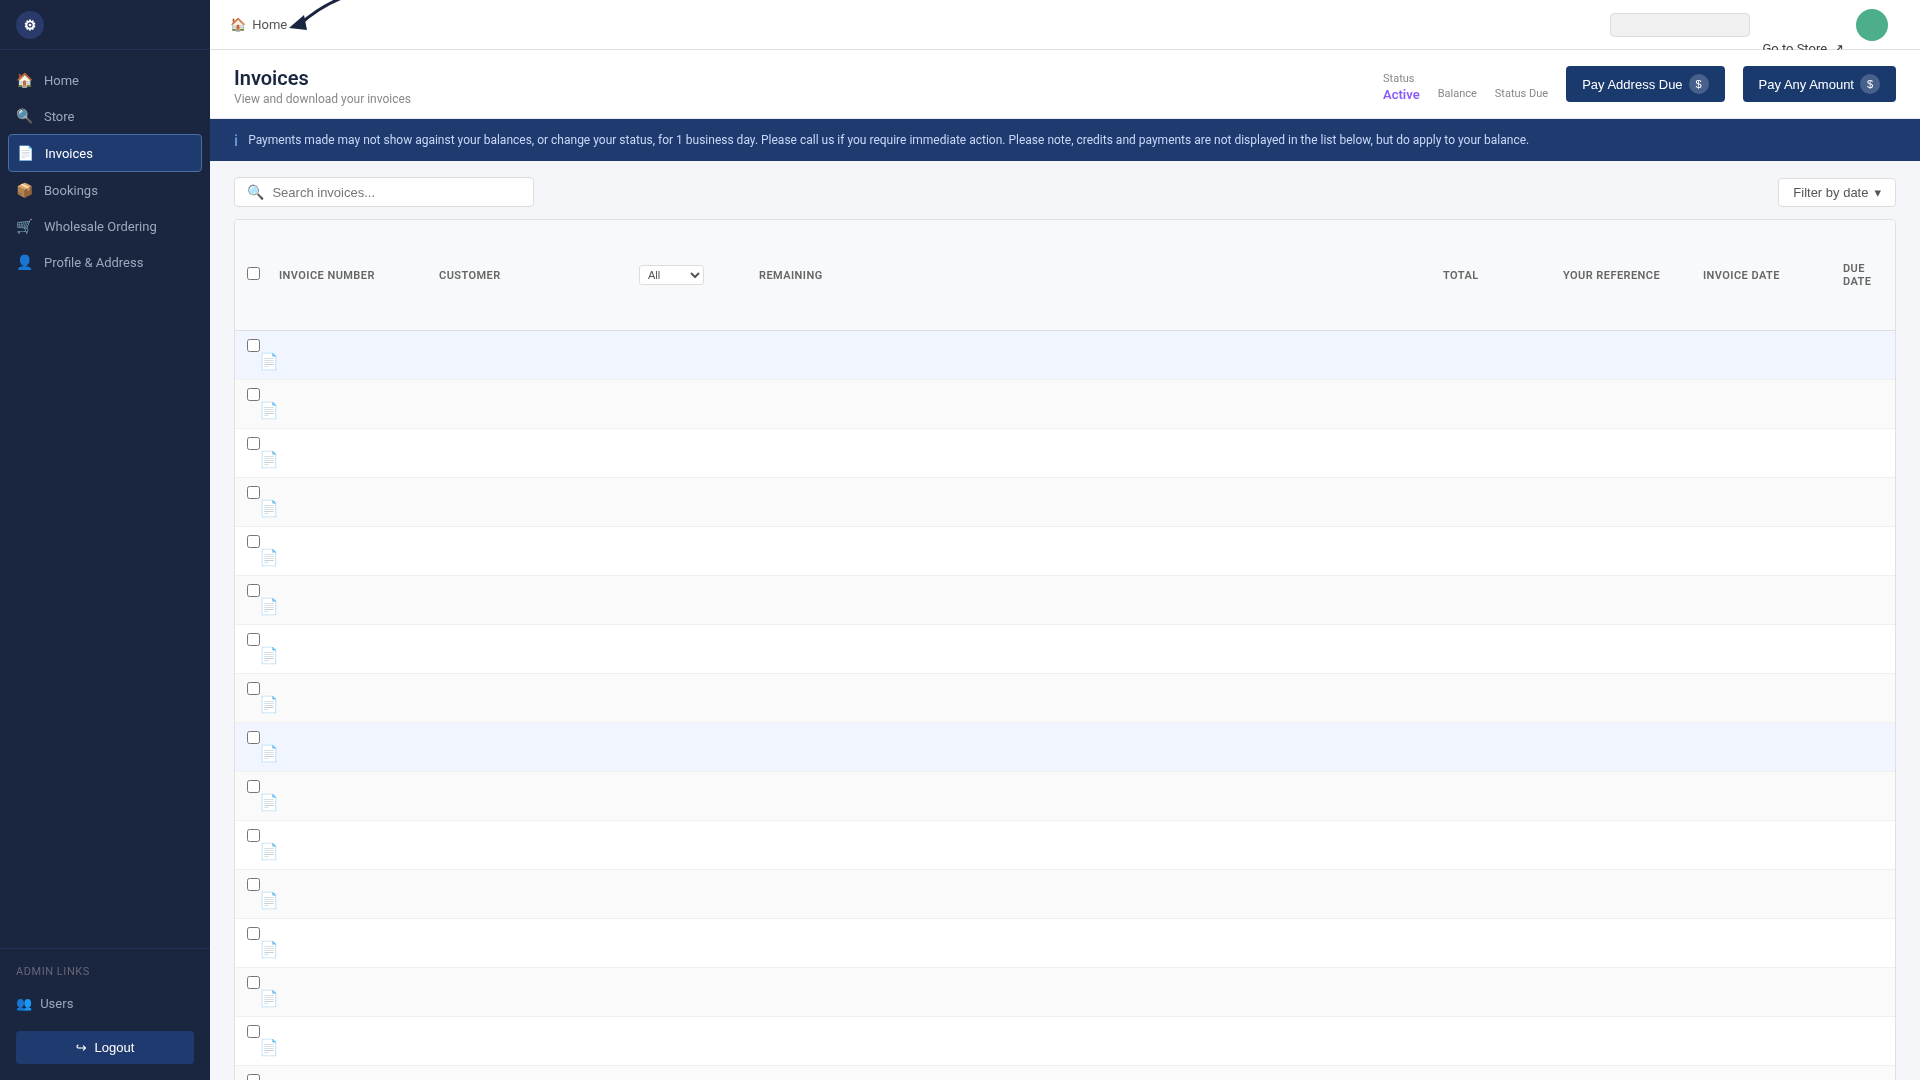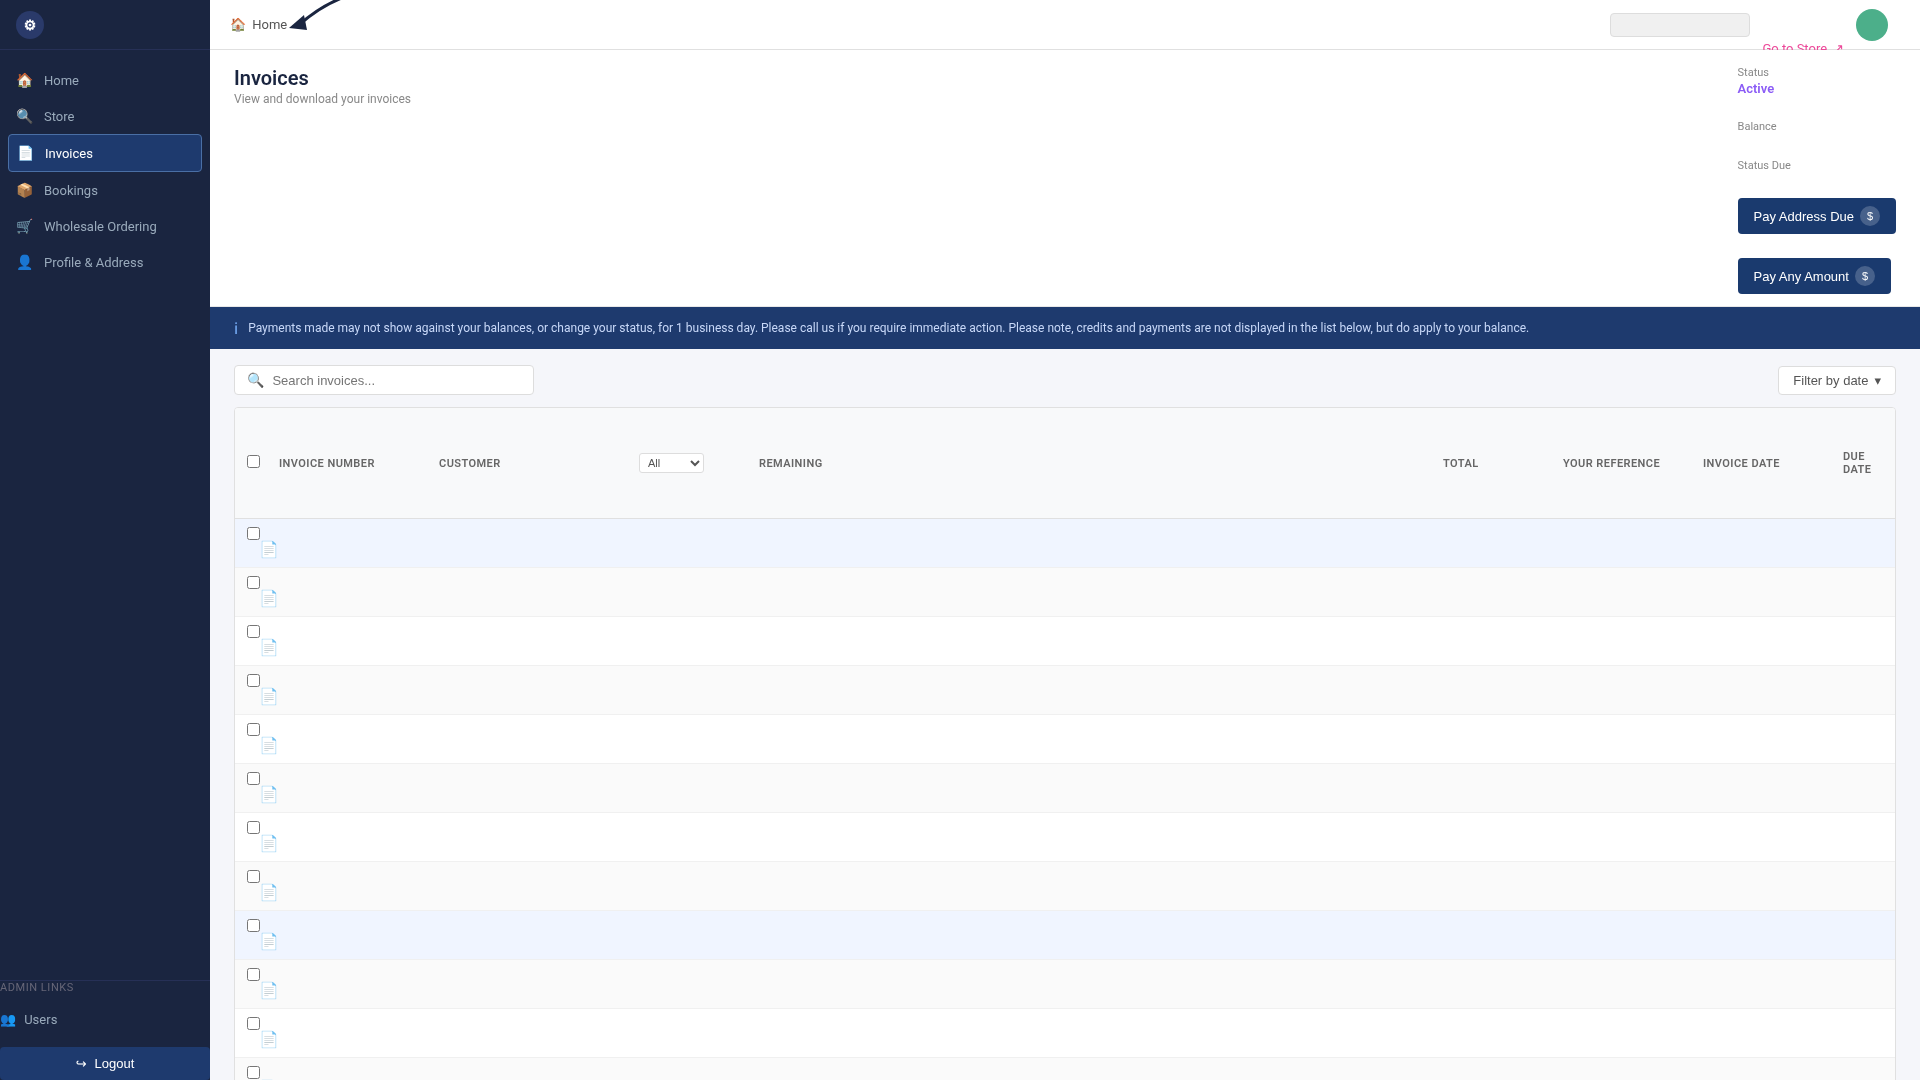--- a/index.html
+++ b/index.html
@@ -58,20 +58,21 @@
     .sidebar-item.active {
       background: #1e3a6e;
       color: #fff;
       border: 1px solid #4a6fa5;
       border-radius: 4px;
       margin: 0 8px;
       padding: 10px 8px;
     }
     .sidebar-item-icon { font-size: 14px; width: 18px; text-align: center; }
     .sidebar-bottom {
+      padding: 16px;
       border-top: 1px solid #263056;
     }
     .admin-links-label {
       font-size: 11px;
       color: #667;
       margin-bottom: 10px;
       text-transform: uppercase;
       letter-spacing: 0.05em;
     }
     .sidebar-bottom-item {
@@ -143,21 +144,21 @@
       border-radius: 4px;
       padding: 4px 10px;
       font-size: 12px;
       color: #555;
       width: 140px;
     }
     .go-to-store-btn {
       display: flex;
       align-items: center;
       gap: 6px;
-      color: #ec4899;
+      color: #404040;
       font-size: 13px;
       cursor: pointer;
       text-decoration: none;
       margin-top: 48px;
     }
     .user-avatar {
       width: 32px;
       height: 32px;
       border-radius: 50%;
       background: #4caf8a;
@@ -187,23 +188,22 @@
       font-weight: 600;
       color: #1a2540;
     }
     .page-subtitle {
       font-size: 12px;
       color: #888;
       margin-top: 2px;
     }
     .page-actions {
       display: flex;
-      align-items: flex-start;
-      gap: 24px;
-      flex-direction: column;
+      align-items: flex-end;
+      gap: 18px;
     }
     .status-section, .balance-section, .balance-due-section {
       display: flex;
       flex-direction: column;
       align-items: flex-start;
     }
     .info-label {
       font-size: 11px;
       color: #888;
       margin-bottom: 2px;

